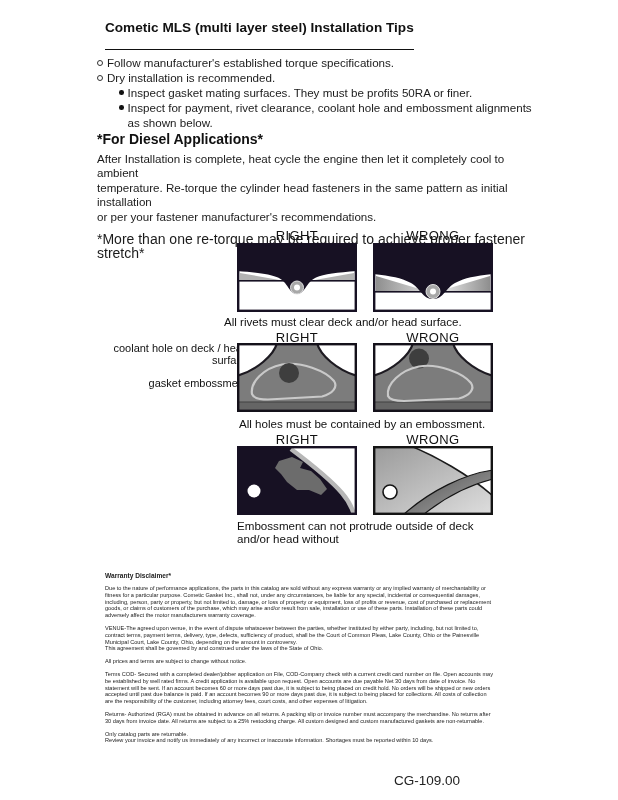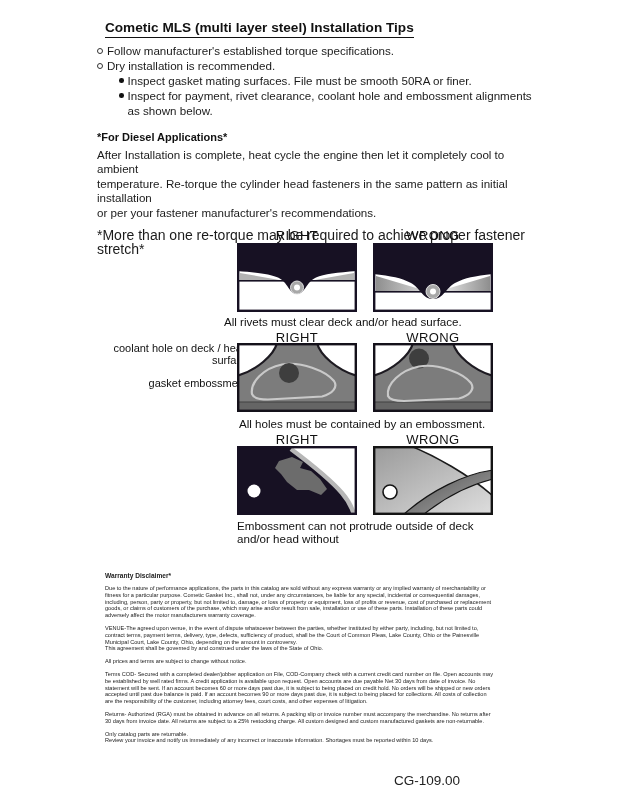--- a/index.html
+++ b/index.html
@@ -9,28 +9,28 @@
     background:#ffffff;
     font-family:"Liberation Sans","DejaVu Sans",sans-serif;
     color:#1b1b1b;
     overflow:hidden;
   }
   
   .text-top{position:absolute;left:97px;top:18px;width:435px;}
   .doc-title{
     display:inline-block;margin-left:8px;
     font-size:13.6px;font-weight:bold;color:#111;
-    border-bottom:1.6px solid #111;padding-bottom:2px;margin-bottom:5px;
+    border-bottom:1.6px solid #111;padding-bottom:14px;margin-bottom:5px;
   }
   .bullet-row{display:flex;align-items:flex-start;font-size:11.6px;line-height:15px;}
   .bullet-row .marker{flex:0 0 auto;margin-top:5px;margin-right:4px;}
   .marker.open{width:4px;height:4px;border:1px solid #333;border-radius:50%;}
   .marker.filled{width:4.6px;height:4.6px;background:#111;border-radius:50%;}
   .sub{margin-left:22px;}
-  .diesel-heading{font-size:11px;font-weight:bold;margin-top:13px;margin-bottom:5px;color:#111;}
+  .diesel-heading{font-size:14px;font-weight:bold;margin-top:1px;margin-bottom:5px;color:#111;}
   .para{font-size:11.6px;line-height:14.4px;white-space:pre-line;margin:0 0 8px 0;}
   .note{font-size:14px;line-height:14.4px;margin-top:7px;}
   
   .dg-row{position:absolute;left:237px;display:flex;gap:16px;}
   .dg-head{width:120px;text-align:center;font-size:13px;letter-spacing:.4px;color:#111;}
   .dbox{width:120px;height:69px;}
   .dbox svg{display:block;}
   .dg-caption{position:absolute;font-size:11.6px;line-height:13px;color:#111;white-space:pre-line;}
   .dg-label{position:absolute;font-size:11px;line-height:11.5px;text-align:right;color:#111;}
   .leader-overlay{position:absolute;pointer-events:none;}
@@ -52,21 +52,21 @@
     <div class="bullet-row">
       <span class="marker open"></span>
       <span>Follow manufacturer's established torque specifications.</span>
     </div>
     <div class="bullet-row">
       <span class="marker open"></span>
       <span>Dry installation is recommended.</span>
     </div>
     <div class="bullet-row sub">
       <span class="marker filled"></span>
-      <span>Inspect gasket mating surfaces.  File must be smooth 50RA or finer.</span>
+      <span>Inspect gasket mating surfaces.  They must be profits 50RA or finer.</span>
     </div>
     <div class="bullet-row sub">
       <span class="marker filled"></span>
       <span>Inspect for payment, rivet clearance, coolant hole and embossment alignments as shown below.</span>
     </div>
 
     <div class="diesel-heading">*For Diesel Applications*</div>
     <p class="para">After Installation is complete, heat cycle the engine then let it completely cool to ambient
 temperature. Re-torque the cylinder head fasteners in the same pattern as initial installation
 or per your fastener manufacturer's recommendations.</p>

